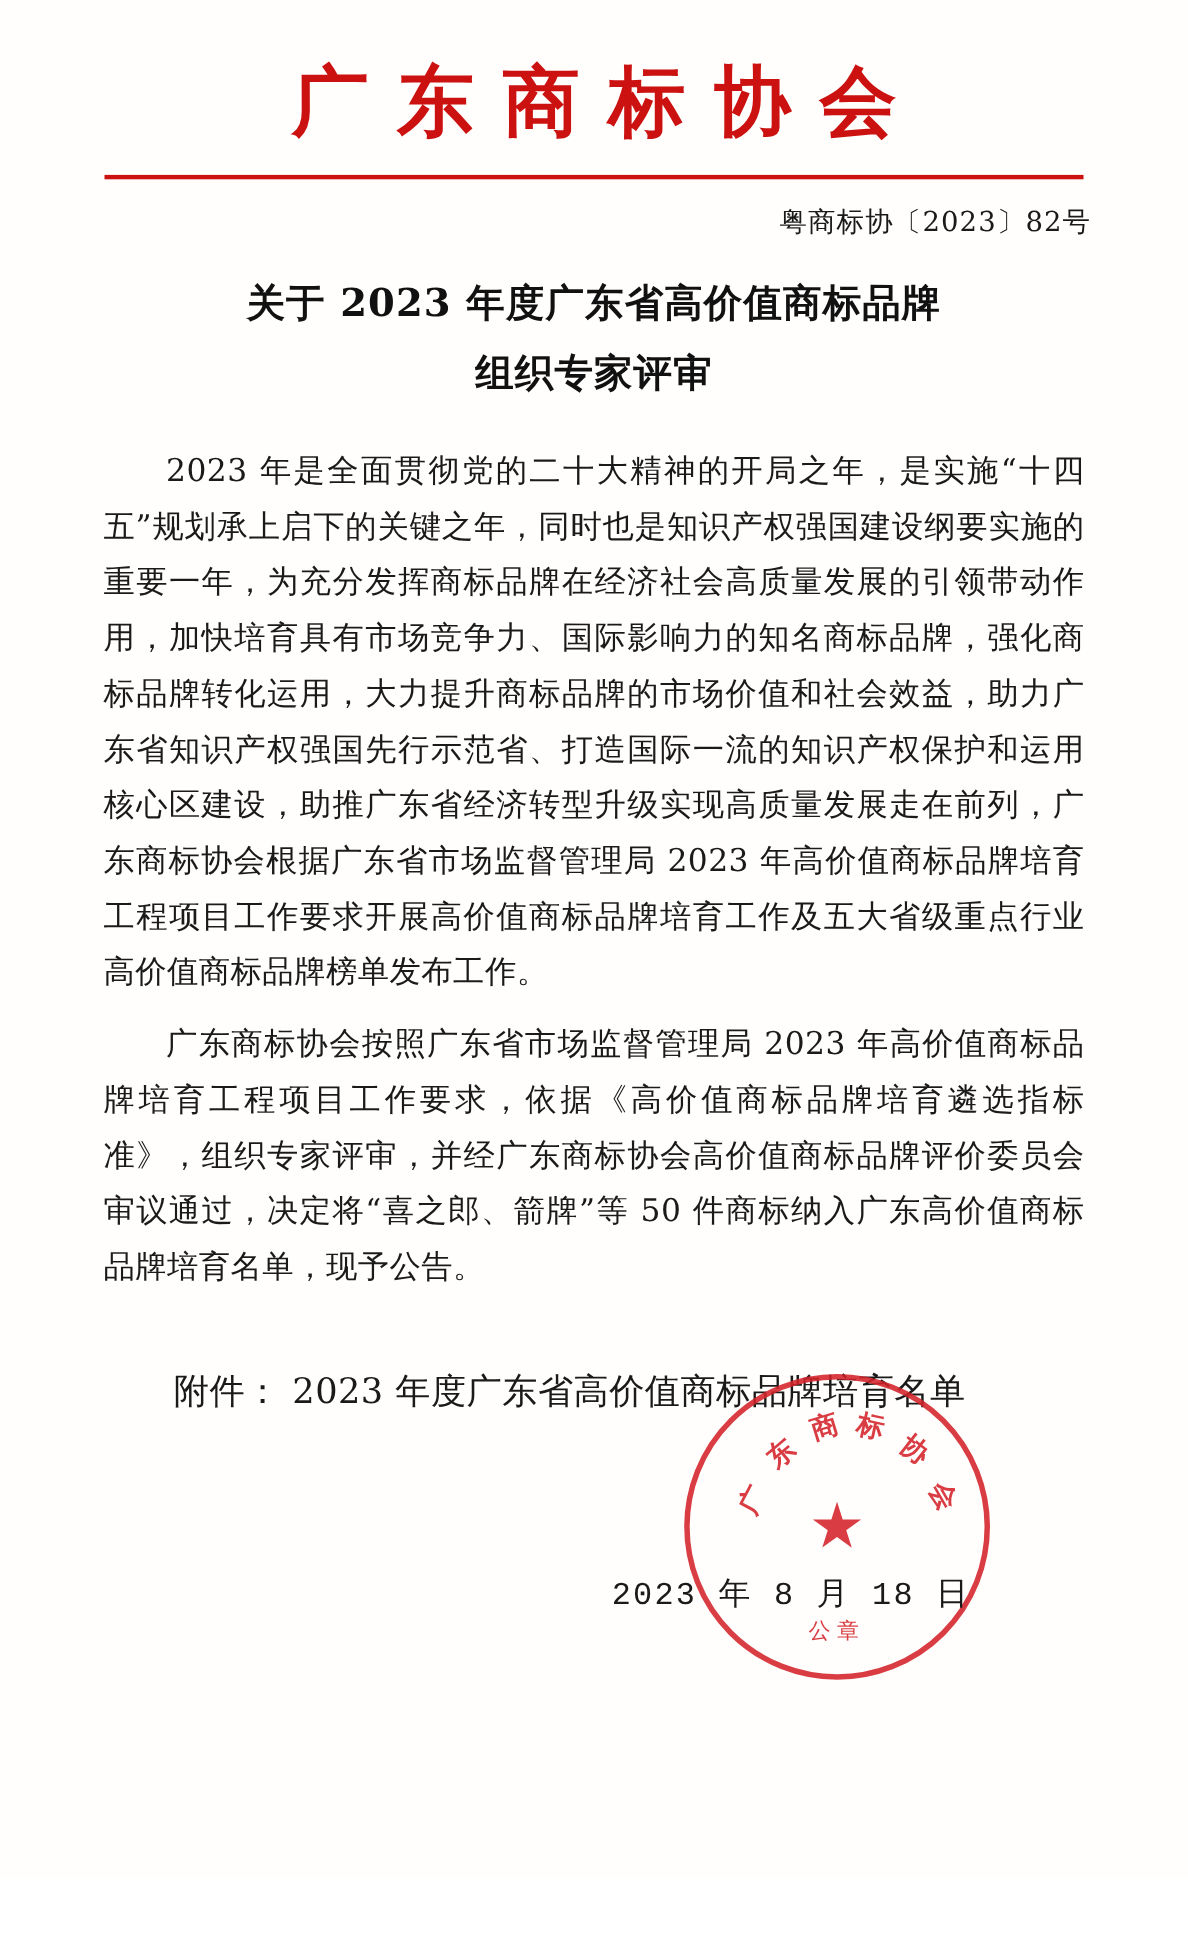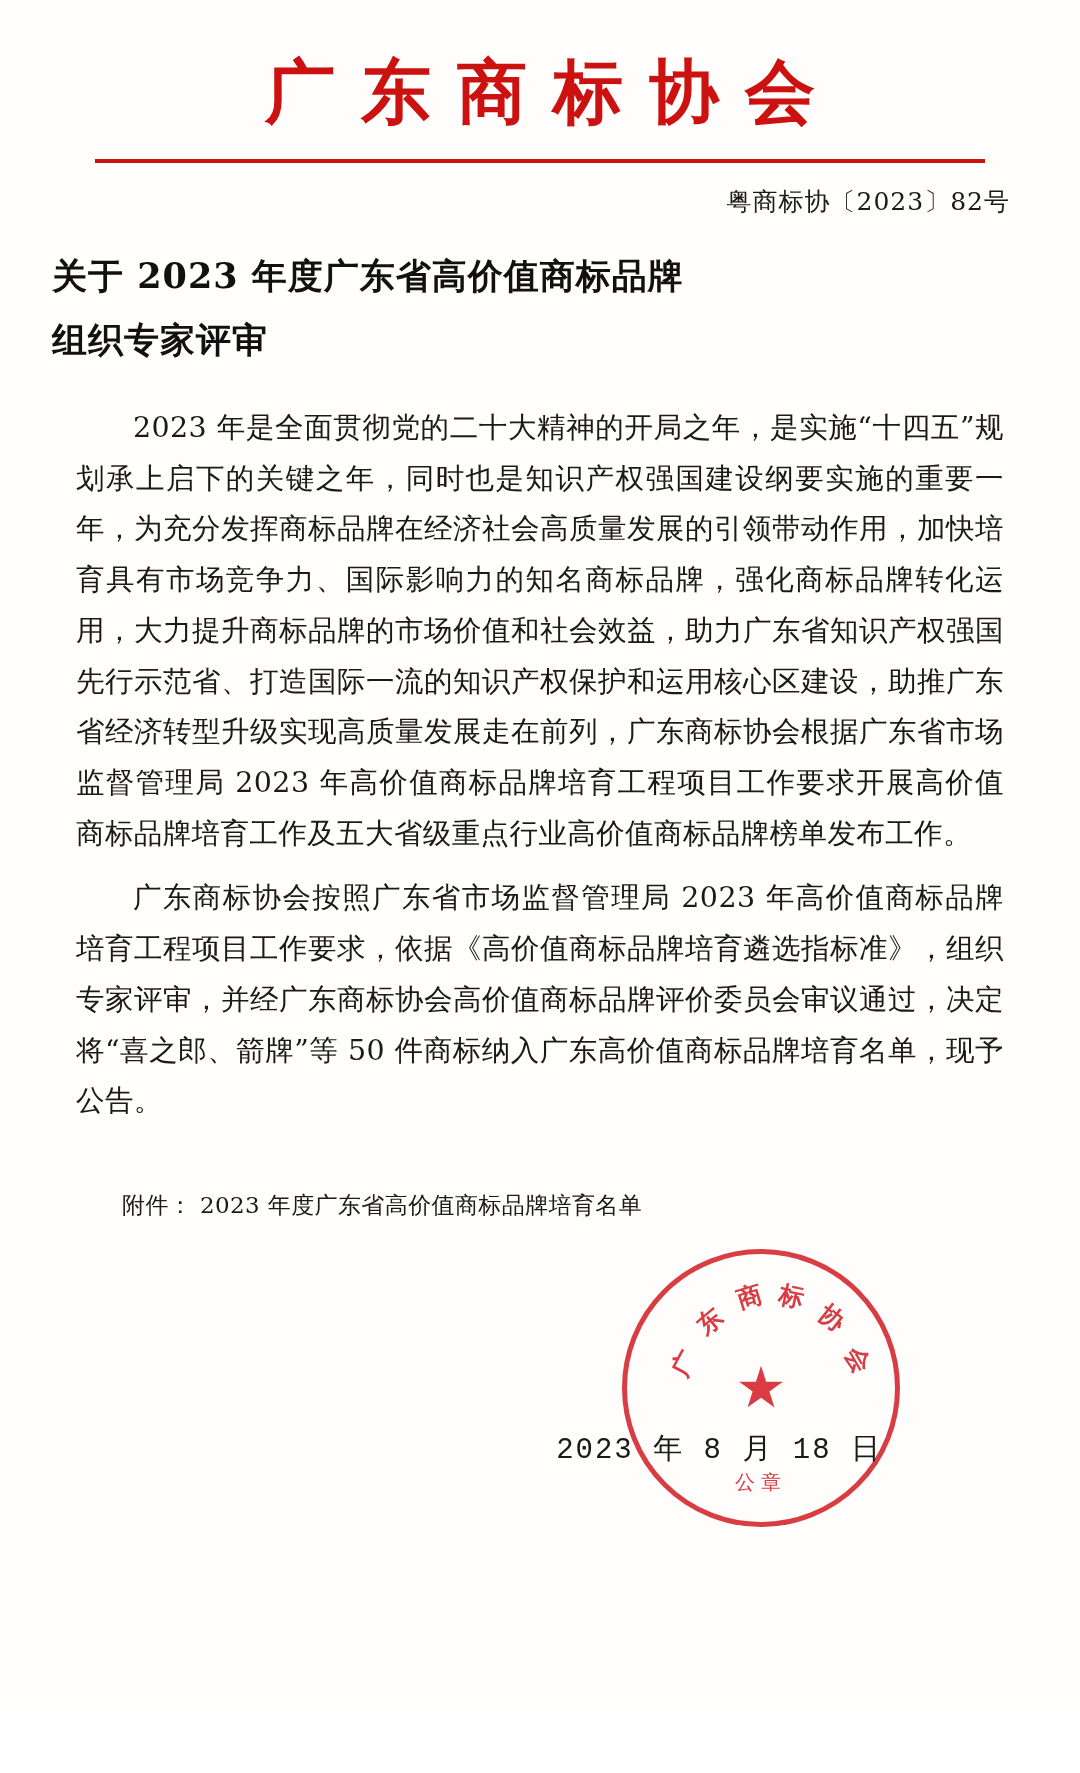--- a/index.html
+++ b/index.html
@@ -13,21 +13,21 @@
     font-family: "DejaVu Serif", "Liberation Serif", serif;
     color: #1a1a1a;
     position: relative;
     overflow: hidden;
   }
   .page {
     position: relative;
     width: 1080px;
     height: 1707px;
     box-sizing: border-box;
-    padding: 0 52px;
+    padding: 0 70px;
     background: #fffefc;
   }
 
   
   .letterhead {
     padding-top: 52px;
     text-align: center;
   }
   .org-title {
     color: #cc1111;
@@ -50,20 +50,21 @@
   .doc-number {
     text-align: right;
     font-size: 25px;
     letter-spacing: 1px;
     margin: 22px 18px 0 0;
     color: #1a1a1a;
   }
 
   
   .doc-title {
+    text-align: center;
     font-weight: bold;
     font-size: 35px;
     line-height: 1.85;
     letter-spacing: 1px;
     margin-top: 26px;
     color: #111;
   }
 
   
   .body-text {
@@ -76,21 +77,21 @@
     text-align: justify;
     text-justify: inter-ideograph;
     text-indent: 2em;
     letter-spacing: 0.4px;
     margin: 0 0 8px 0;
   }
   .para + .para {
     margin-top: 14px;
   }
   .attachment {
-    font-size: 23px;
+    font-size: 32px;
     line-height: 1.78;
     text-indent: 2em;
     letter-spacing: 0.4px;
     margin-top: 58px;
     padding: 0 24px;
   }
 
   
   .sign-block {
     position: absolute;

